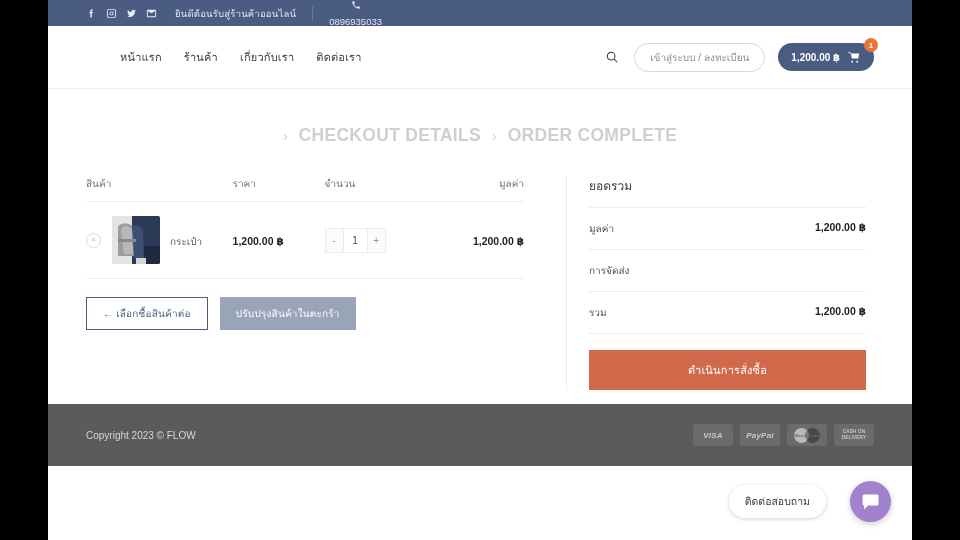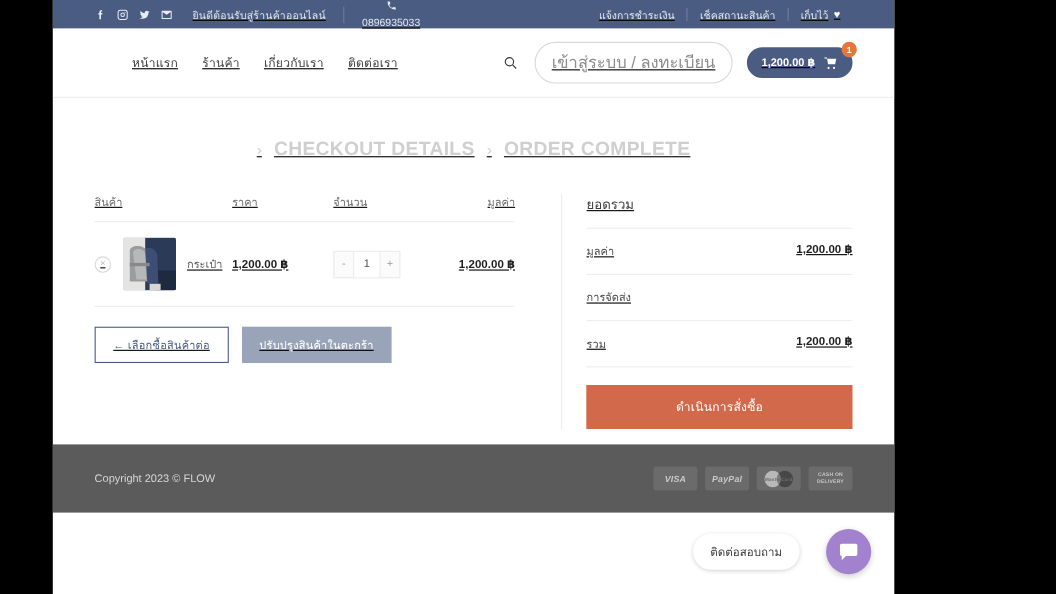--- a/index.html
+++ b/index.html
@@ -4,24 +4,23 @@
 <style>
   * { box-sizing: border-box; margin: 0; padding: 0; }
   html, body {
     width: 960px; height: 540px;
     background: #000;
     font-family: "Liberation Sans", "DejaVu Sans", sans-serif;
     overflow: hidden;
   }
   #frame {
     position: absolute; left: 48px; top: 0;
-    width: 765px; height: 540px;
+    width: 864px; height: 540px;
     background: #ffffff;
     overflow: hidden;
-    text-decoration: underline;
   }
 
   
   .topbar {
     height: 26px; background: #4a5c82; color: #dfe4ee;
     display: flex; align-items: center; font-size: 9px;
     padding: 0 38px;
   }
   .tb-social { display: flex; gap: 9px; align-items: center; margin-right: 18px; }
   .tb-social .ico { width: 11px; height: 11px; fill: #e8ecf4; display: block; }
@@ -42,21 +41,21 @@
   .logo { display: flex; align-items: center; gap: 7px; }
   .logo-mark { width: 46px; height: 30px; position: relative; }
   .logo-text { font-size: 12.5px; font-weight: bold; letter-spacing: .4px; color: #1c1c1c; }
   .nav { display: flex; gap: 22px; margin-left: 34px; }
   .nav a { font-size: 11px; color: #3d3d3d; text-decoration: none; letter-spacing: .2px; }
   .hdr-right { margin-left: auto; display: flex; align-items: center; gap: 13px; }
   .search-btn { width: 18px; height: 18px; display: flex; align-items: center; justify-content: center; }
   .search-btn svg { width: 14px; height: 14px; stroke: #3a3a3a; fill: none; stroke-width: 1.8; }
   .login-pill {
     border: 1px solid #d8d8d8; border-radius: 20px;
-    padding: 6px 15px; font-size: 15px; color: #8c8c8c; white-space: nowrap;
+    padding: 6px 15px; font-size: 10px; color: #8c8c8c; white-space: nowrap;
   }
   .cart-pill {
     background: #4a5c82; border-radius: 20px; color: #fff;
     padding: 7px 13px; font-size: 10px; font-weight: bold;
     display: flex; align-items: center; gap: 7px; position: relative;
   }
   .cart-pill svg { width: 14px; height: 14px; fill: #fff; }
   .cart-badge {
     position: absolute; top: -5px; right: -4px;
     width: 14px; height: 14px; border-radius: 50%;
@@ -193,30 +192,20 @@
           </svg>
       </a>
     </div>
     <span class="tb-welcome">ยินดีต้อนรับสู่ร้านค้าออนไลน์</span>
     <div class="tb-sep"></div>
     <div class="tb-phone">
       <svg viewBox="0 0 24 24">
           <path d="M6.6 10.8a15.1 15.1 0 0 0 6.6 6.6l2.2-2.2a1 1 0 0 1 1-.2 11.4 11.4 0 0 0 3.6.6 1 1 0 0 1 1 1V20a1 1 0 0 1-1 1A17 17 0 0 1 3 4a1 1 0 0 1 1-1h3.5a1 1 0 0 1 1 1 11.4 11.4 0 0 0 .6 3.6 1 1 0 0 1-.2 1z"></path>
         </svg>
       <span>0896935033</span>
-    </div>
-    <div class="tb-right">
-      <a href="#">แจ้งการชำระเงิน</a>
-      <div class="tb-div"></div>
-      <a href="#">เช็คสถานะสินค้า</a>
-      <div class="tb-div"></div>
-      <a href="#">
-        <span>เก็บไว้</span>
-        <span class="heart">♥</span>
-      </a>
     </div>
   </div>
 
   <div class="header">
     <nav class="nav">
       <a href="#">หน้าแรก</a>
       <a href="#">ร้านค้า</a>
       <a href="#">เกี่ยวกับเรา</a>
       <a href="#">ติดต่อเรา</a>
     </nav>

